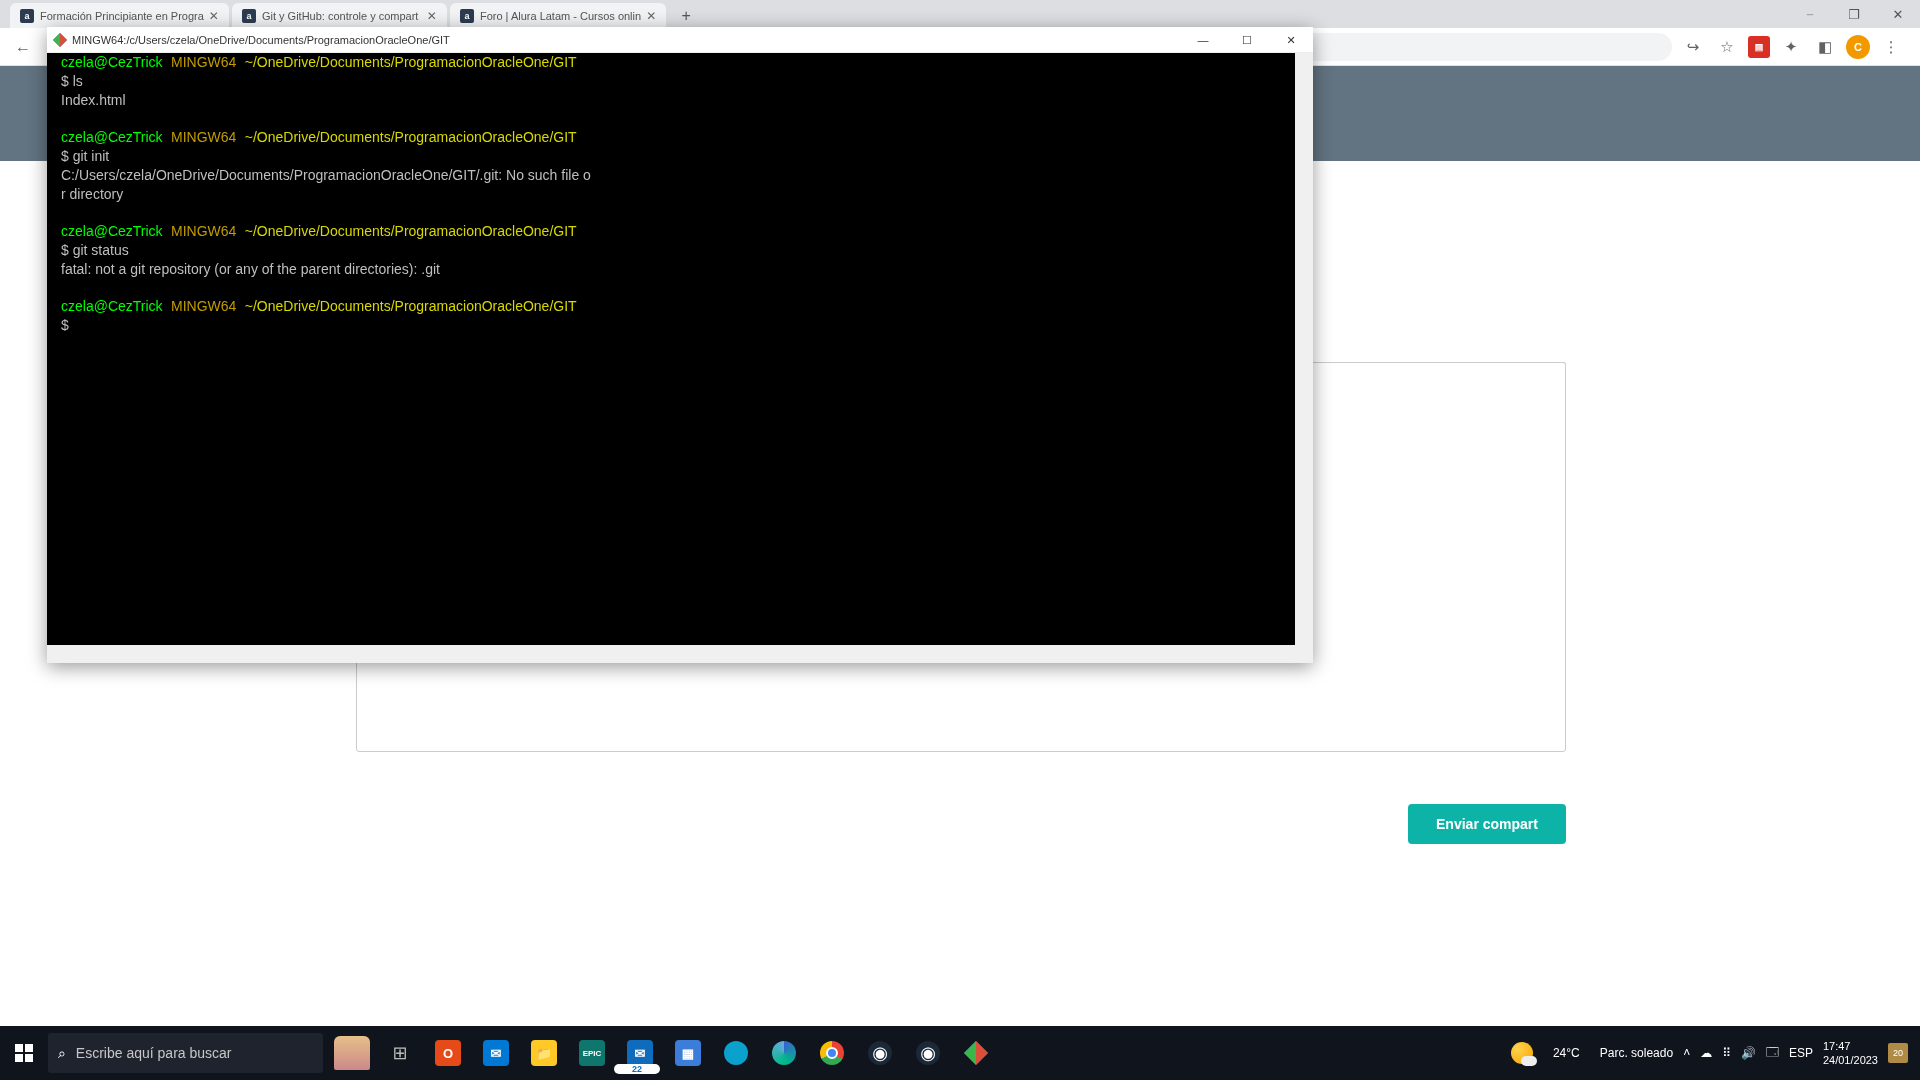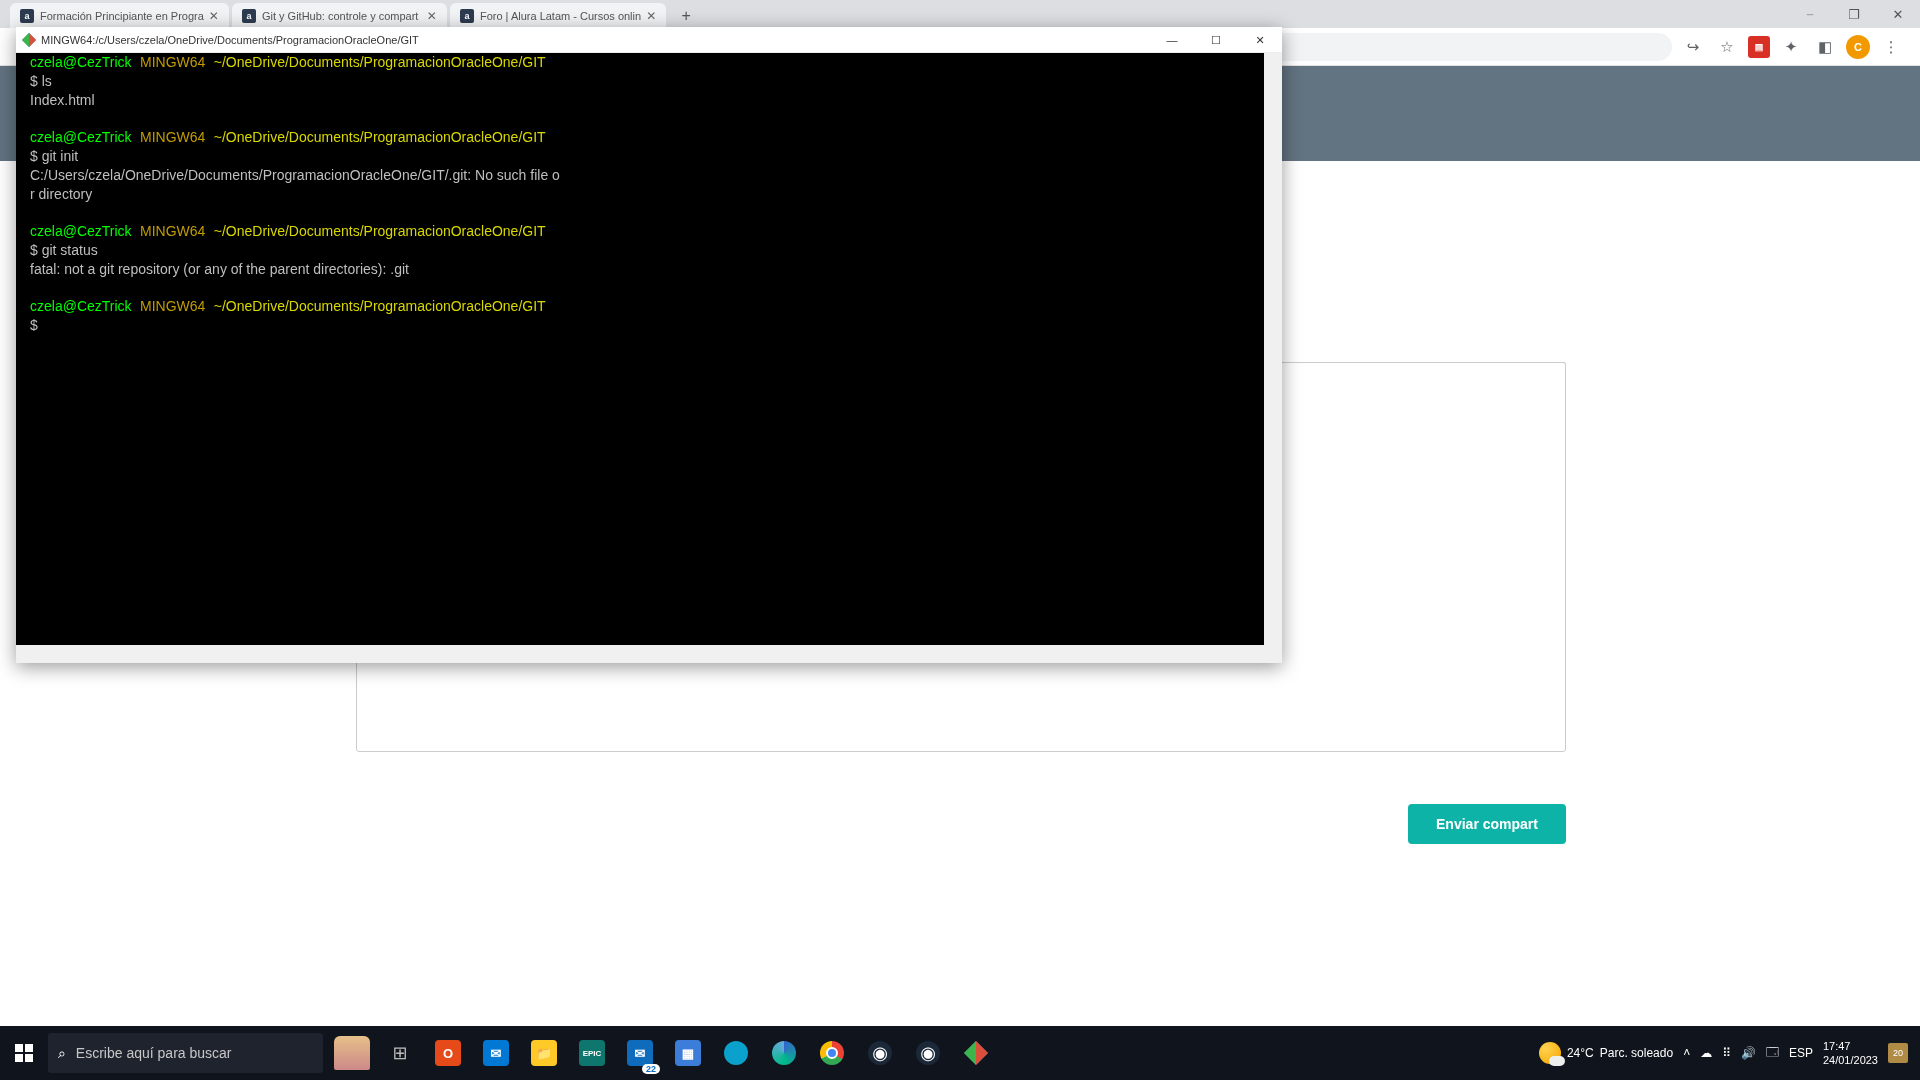--- a/index.html
+++ b/index.html
@@ -22,21 +22,21 @@
 .addr-right { display: flex; align-items: center; gap: 8px; margin-right: 8px; }
 .addr-icon { width: 26px; height: 26px; display: flex; align-items: center; justify-content: center; color: #5f6368; font-size: 15px; }
 .pdf-icon { width: 22px; height: 22px; background: #d93025; color: #fff; border-radius: 3px; display: flex; align-items: center; justify-content: center; font-size: 9px; font-weight: bold; }
 .avatar { width: 24px; height: 24px; background: #f29900; border-radius: 50%; color: #fff; display: flex; align-items: center; justify-content: center; font-size: 11px; font-weight: bold; }
 .top-strip { position: absolute; top: 66px; left: 0; right: 0; height: 95px; background: #627381; }
 .text-area { position: absolute; top: 362px; left: 356px; width: 1210px; height: 390px; border: 1px solid #ccc; border-radius: 3px; background: #fff; }
 .formatting-bar { position: absolute; top: 362px; left: 356px; width: 1210px; height: 50px; border: 1px solid #ccc; border-bottom: 1px solid #e2e2e2; background: #fdfdfd; border-radius: 3px 3px 0 0; }
 .submit-btn { position: absolute; top: 804px; left: 1408px; width: 158px; height: 40px; background: #0db3a6; color: #fff; border: none; border-radius: 4px; font-size: 14px; font-weight: 600; display: flex; align-items: center; justify-content: center; }
 
 
-.terminal-window { position: absolute; top: 27px; left: 16px; width: 1266px; height: 636px; background: #fff; box-shadow: 0 4px 18px rgba(0,0,0,0.4); }
+.terminal-window { position: absolute; top: 27px; left: 47px; width: 1266px; height: 636px; background: #fff; box-shadow: 0 4px 18px rgba(0,0,0,0.4); }
 .term-titlebar { height: 26px; background: #fff; display: flex; align-items: center; padding-left: 6px; border-bottom: 1px solid #eee; position: relative; }
 .term-logo { width: 14px; height: 14px; margin-right: 5px; }
 .term-logo svg { width: 14px; height: 14px; }
 .term-title { font-size: 11px; color: #333; }
 .term-controls { position: absolute; right: 0; top: 0; display: flex; height: 26px; }
 .term-controls span { width: 44px; height: 26px; display: flex; align-items: center; justify-content: center; color: #333; font-size: 11px; }
 .term-body { width: calc(100% - 18px); height: calc(100% - 26px - 18px); background: #000; color: #bfbfbf; font-family: "Consolas","Courier New",monospace; font-size: 14px; line-height: 18px; padding: 0px 14px; white-space: pre; overflow: hidden; }
 .term-scroll-track { position: absolute; right: 0; top: 26px; width: 18px; bottom: 18px; background: #f0f0f0; }
 .term-bottom-strip { position: absolute; left: 0; right: 0; bottom: 0; height: 18px; background: #f0f0f0; }
 .u { color: #00ff00; }
@@ -47,21 +47,21 @@
 
 .taskbar { position: absolute; bottom: 0; left: 0; right: 0; height: 54px; background: #10141c; display: flex; align-items: center; }
 .start { width: 48px; height: 54px; display: flex; align-items: center; justify-content: center; }
 .start svg { width: 18px; height: 18px; }
 .search-box { display: flex; align-items: center; background: #1e232d; height: 40px; width: 275px; border-radius: 3px; margin-left: 0px; padding: 0 10px; color: #c7c7c7; font-size: 14px; }
 .search-box .search-icon { margin-right: 10px; color: #fff; }
 .pinned { display: flex; margin-left: 5px; }
 .pinned .item { width: 48px; height: 54px; display: flex; align-items: center; justify-content: center; color: #fff; font-size: 18px; position: relative; }
 .icon-box { width: 26px; height: 26px; border-radius: 4px; display: flex; align-items: center; justify-content: center; font-size: 13px; font-weight: bold; }
 .systray { margin-left: auto; display: flex; align-items: center; color: #fff; font-size: 12px; padding-right: 12px; gap: 10px; }
-.weather { display: flex; align-items: center; gap: 6px; }
+.weather { display: flex; align-items: center; gap: 20px; }
 .weather-icon { width: 22px; height: 22px; background: radial-gradient(circle at 30% 30%, #ffd34e, #f7a400); border-radius: 50%; position: relative; }
 .weather-icon::after { content:""; position:absolute; bottom:-2px; right:-4px; width:16px; height:10px; background:#eee; border-radius:10px; }
 .tray-icons { display: flex; gap: 10px; align-items: center; }
 .clock { text-align: left; line-height: 14px; font-size: 11px; }
 .notif { width: 20px; height: 20px; background: #b08b46; border-radius: 2px; display: flex; align-items: center; justify-content: center; font-size: 9px; }
 </style>
 </head>
 <body>
 
 <div class="browser-tabs">
@@ -170,21 +170,21 @@
     <div class="item">
         <span class="icon-box" style="background:#0078d4;color:#fff">✉</span>
       </div>
     <div class="item">
         <span class="icon-box" style="background:#ffca28">📁</span>
       </div>
     <div class="item">
         <span class="icon-box" style="background:#0f766e;color:#fff;font-size:8px">EPIC</span>
       </div>
     <div class="item">
-        <span class="icon-box" style="background:#0f6cbd;color:#fff">✉<sub style="position:absolute;bottom:6px;right:4px;font-size:9px;background:#fff;color:#0f6cbd;border-radius:6px;padding:0 4px">22</sub></span>
+        <span class="icon-box" style="background:#0f6cbd;color:#fff">✉<sub style="position:absolute;bottom:6px;right:4px;font-size:9px;background:#fff;color:#0f6cbd;border-radius:6px;padding:0 18px">22</sub></span>
       </div>
     <div class="item">
         <span class="icon-box" style="background:#3b7dd8;color:#fff">▦</span>
       </div>
     <div class="item">
         <span style="width:24px;height:24px;border-radius:50%;background:#0aa2cc"></span>
       </div>
     <div class="item">
         <span style="width:24px;height:24px;border-radius:50%;background:conic-gradient(#36c 0deg,#0b8 180deg,#6ad 360deg)"></span>
       </div>

